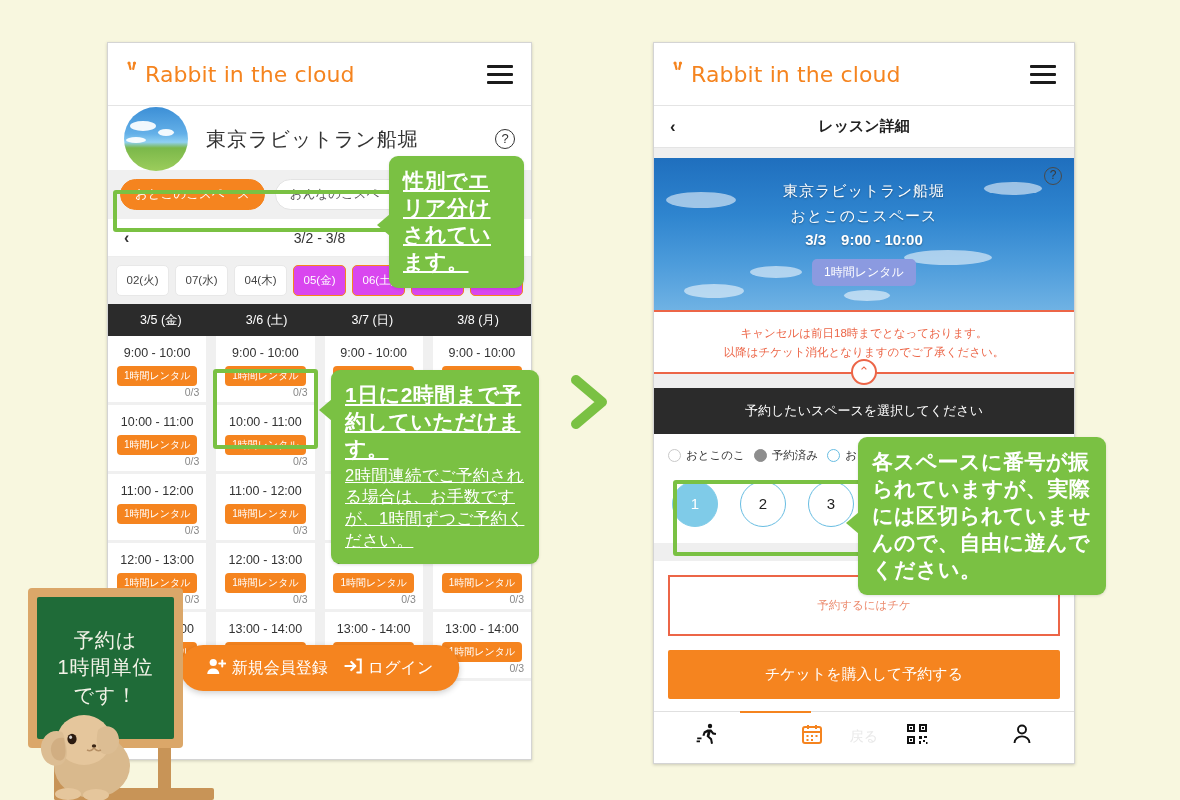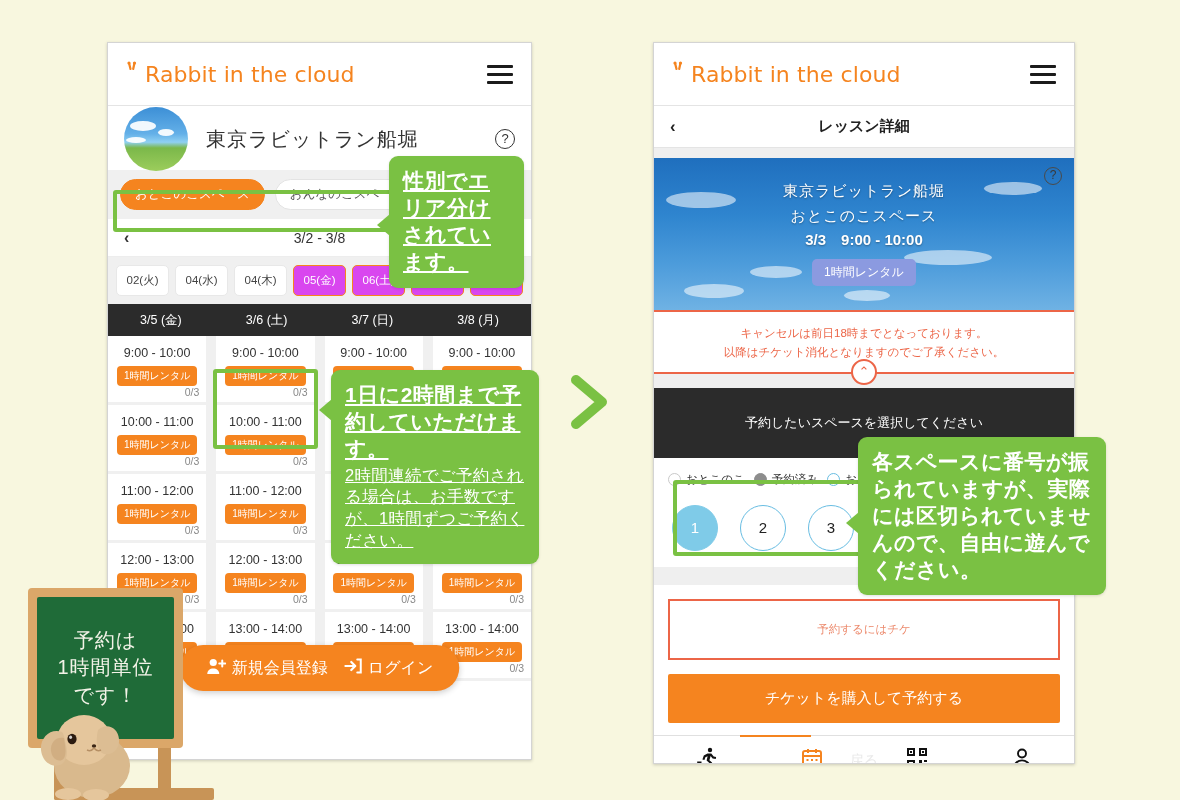--- a/index.html
+++ b/index.html
@@ -130,21 +130,21 @@
     padding: 12px 8px 10px; text-align: center; color: #ec6547; font-size: 11.5px; line-height: 1.65;
     position: relative;
   }
   .caret {
     position: absolute; left: 50%; transform: translateX(-50%); bottom: -13px;
     width: 26px; height: 26px; border-radius: 50%; background: #fff; border: 2px solid #ec6547;
     color: #ec6547; font-size: 13px; line-height: 22px; text-align: center;
   }
   .notice-gap { height: 14px; background: #efefef; }
   .black-bar {
-    background: #2b2b2b; color: #fff; text-align: center; font-size: 13px; padding: 26px 0;
+    background: #2b2b2b; color: #fff; text-align: center; font-size: 13px; padding: 14px 0;
   }
   .legend { display: flex; align-items: center; gap: 9px; padding: 14px 14px 8px; font-size: 11.5px; color: #333; }
   .legend .it { display: flex; align-items: center; gap: 5px; white-space: nowrap; }
   .dot { width: 13px; height: 13px; border-radius: 50%; border: 1.5px solid #c9c9c9; background: #fff; }
   .dot.filled { background: #8d8d8d; border-color: #8d8d8d; }
   .dot.blue { border-color: #68bde2; background: #fff; }
   .spaces { display: flex; gap: 22px; padding: 10px 18px 16px; }
   .space-circle {
     width: 46px; height: 46px; border-radius: 50%; border: 1.8px solid #68bde2;
     display: flex; align-items: center; justify-content: center; font-size: 15px; color: #222; background: #fff;
@@ -252,21 +252,21 @@
     </div>
 
     <div class="week-nav">
       <span class="chev">‹</span>
       <span>3/2 - 3/8</span>
       <span class="chev">›</span>
     </div>
 
     <div class="day-strip">
       <div class="day-chip">02(火)</div>
-      <div class="day-chip">04(水)</div>
+      <div class="day-chip">07(水)</div>
       <div class="day-chip">04(木)</div>
       <div class="day-chip on">05(金)</div>
       <div class="day-chip on">06(土)</div>
       <div class="day-chip on">07(日)</div>
       <div class="day-chip on">08(月)</div>
     </div>
 
     <div class="grid-head">
       <div>3/5 (金)</div>
       <div>3/6 (土)</div>

